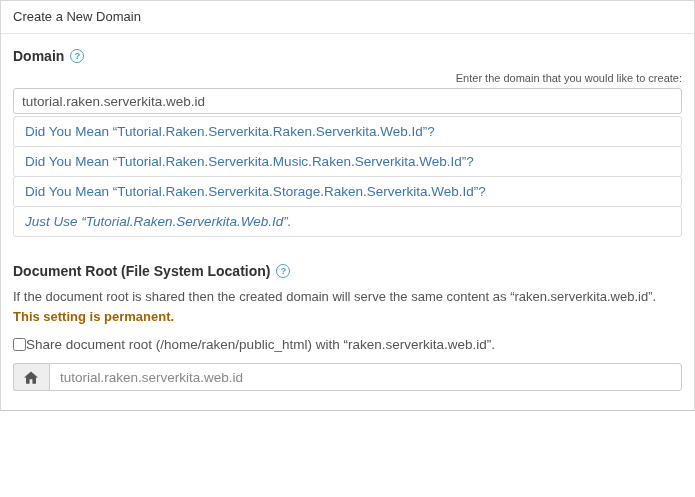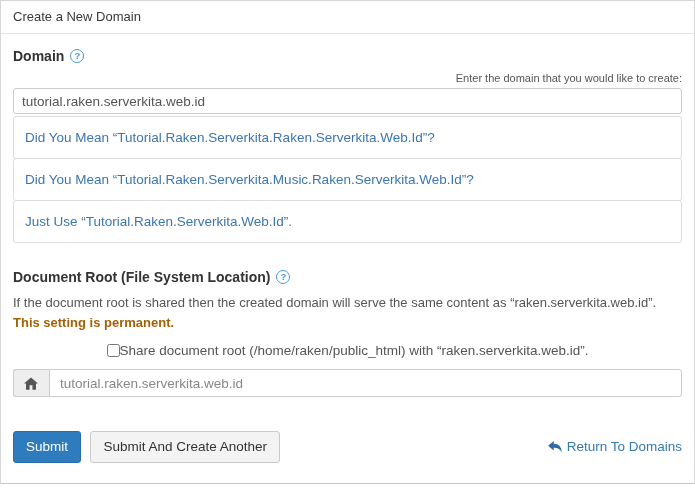--- a/index.html
+++ b/index.html
@@ -1,20 +1,20 @@
 <!DOCTYPE html>
 <html><head>
 <meta charset="utf-8">
 <style>
   html,body{margin:0;padding:0;background:#fff;}
   body{font-family:"Liberation Sans","DejaVu Sans",sans-serif;-webkit-font-smoothing:antialiased;}
   *{box-sizing:border-box;}
 
   .panel{
-    width:695px;height:484px;
+    width:695px;height:411px;
     border:1px solid #d7d7d7;
     border-bottom-color:#c6c6c6;
     box-shadow:0 1px 2px rgba(0,0,0,.08);
     background:#fff;
     overflow:hidden;
   }
   .panel-heading{
     padding:8px 12px 9px;
     font-size:13px;color:#383838;
     border-bottom:1px solid #e5e5e5;
@@ -39,33 +39,33 @@
     width:100%;height:26px;
     border:1px solid #ccc;border-radius:3px;
     padding:0 8px;font-size:13.5px;color:#555;
     font-family:Liberation Sans, sans-serif;outline:none;background:#fff;
   }
 
   .suggestions{margin-top:3px;}
   .suggestion-item{
     border:1px solid #ddd;border-radius:3px;
     margin-top:-1px;
-    padding:13px 11px;
+    padding:7px 11px;
     font-size:13.5px;color:#3d76ad;
     background:#fff;cursor:pointer;
   }
-  .suggestion-item.italic{}
+  .suggestion-item.italic{font-style:italic;}
 
   .docroot-section{margin-top:26px;}
   .docroot-desc{font-size:13px;color:#555;line-height:1.5;margin:0 0 11px;max-width:660px;}
   .docroot-desc b{color:#a16207;}
 
   .checkbox-row{
     display:flex;align-items:center;
-    font-size:13.5px;color:#555;margin:0 0 11px;justify-content:center;
+    font-size:13.5px;color:#555;margin:0 0 11px;
   }
   .checkbox-row input{width:13px;height:13px;margin:0;cursor:pointer;}
 
   .input-group{display:flex;height:28px;}
   .input-addon{
     width:38px;display:flex;align-items:center;justify-content:center;
     background:#eee;border:1px solid #ccc;border-right:none;
     border-radius:3px 0 0 3px;color:#555;
   }
   .input-group .text-input{
@@ -108,20 +108,21 @@
       <span class="help-icon">?</span>
     </div>
 
     <p class="instruction">Enter the domain that you would like to create:</p>
 
     <input class="text-input" type="text" value="tutorial.raken.serverkita.web.id" style="">
 
     <div class="suggestions">
       <div class="suggestion-item">Did You Mean “Tutorial.Raken.Serverkita.Raken.Serverkita.Web.Id”?</div>
       <div class="suggestion-item">Did You Mean “Tutorial.Raken.Serverkita.Music.Raken.Serverkita.Web.Id”?</div>
+      <div class="suggestion-item">Did You Mean “Tutorial.Raken.Serverkita.Storage.Raken.Serverkita.Web.Id”?</div>
       <div class="suggestion-item italic">Just Use “Tutorial.Raken.Serverkita.Web.Id”.</div>
     </div>
 
     
     <div class="docroot-section">
 
       <div class="section-label">
         <span>Document Root (File System Location)</span>
         <span class="help-icon">?</span>
       </div>

